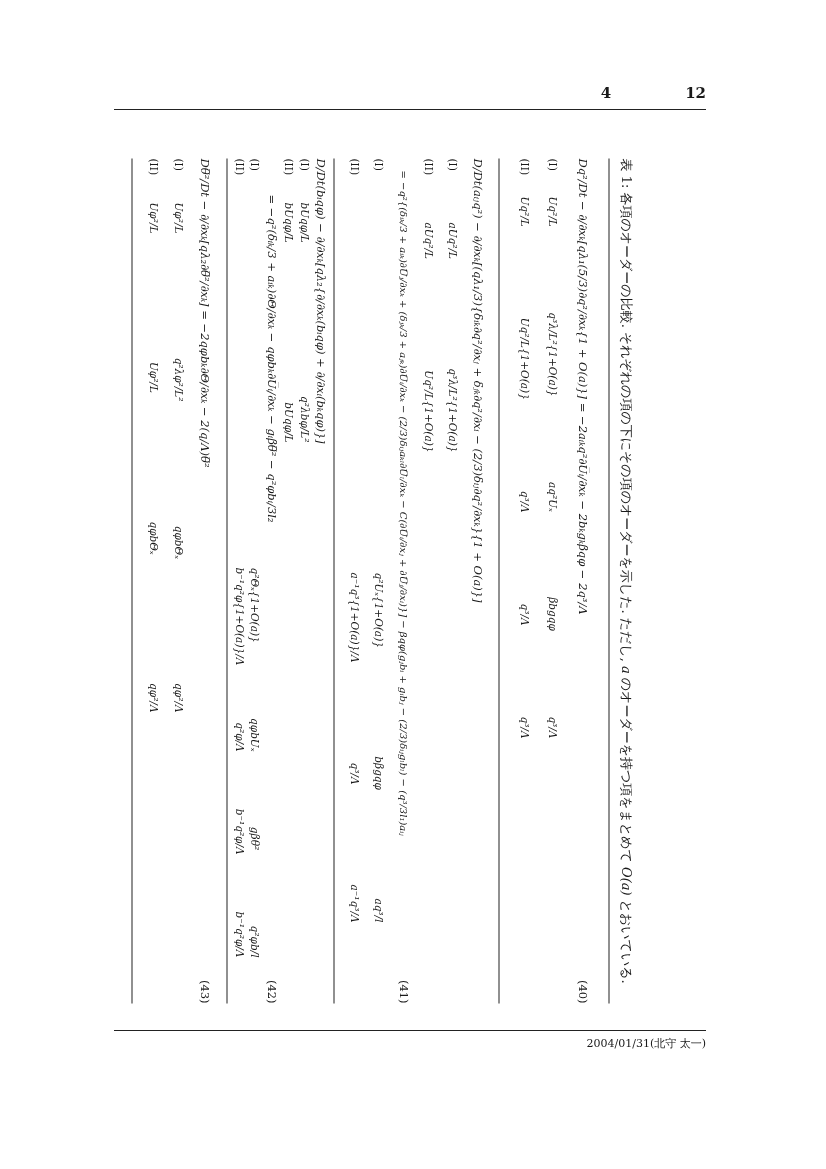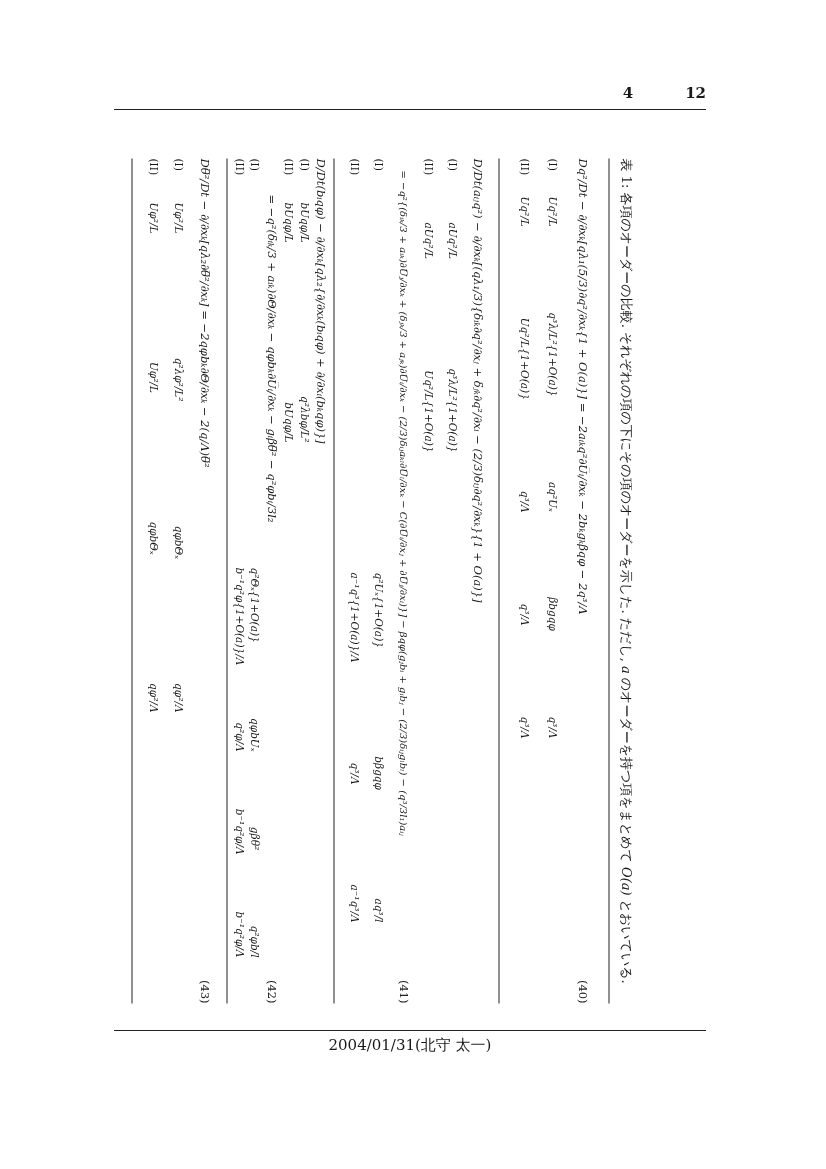--- a/index.html
+++ b/index.html
@@ -4,25 +4,25 @@
 <style>
   html,body{margin:0;padding:0;background:#e8e8e8;}
   .page{position:relative;width:826px;height:1169px;background:#ffffff;overflow:hidden;
         font-family:"DejaVu Serif", serif;color:#1a1a1a;}
   
   .header{position:absolute;left:114px;top:84px;width:592px;
           border-bottom:1px solid #222;padding-bottom:7px;
           display:flex;align-items:baseline;justify-content:flex-end;
           font-family:"DejaVu Sans", sans-serif;font-weight:bold;font-size:15px;}
   .header .secno{margin-right:16px;font-family:"DejaVu Serif",serif;}
-  .header .pageno{margin-left:36px;font-family:"DejaVu Serif",serif;}
+  .header .pageno{margin-left:58px;font-family:"DejaVu Serif",serif;}
   
   .footer-rule{position:absolute;left:114px;top:1030px;width:592px;border-top:1px solid #222;}
-  .footer-text{position:absolute;left:114px;top:1036px;width:592px;text-align:center;
-               font-size:15px;}
+  .footer-text{position:absolute;left:114px;top:1036px;width:592px;text-align:right;
+               font-size:11px;}
   
   .rot{position:absolute;left:-15px;top:283px;width:845px;height:596px;
        transform:rotate(90deg);}
   .caption{height:96px;display:flex;align-items:flex-end;
            font-size:13px;line-height:1.55;padding-bottom:6px;box-sizing:border-box;}
   .caption .var{font-style:italic;}
   .tbl{border-top:1px solid #222;}
   .block{display:flex;flex-direction:column;justify-content:space-evenly;
          border-bottom:1px solid #222;box-sizing:border-box;padding:2px 0;}
   .b40{height:110px;} .b41{height:165px;} .b42{height:107px;} .b43{height:95px;}

